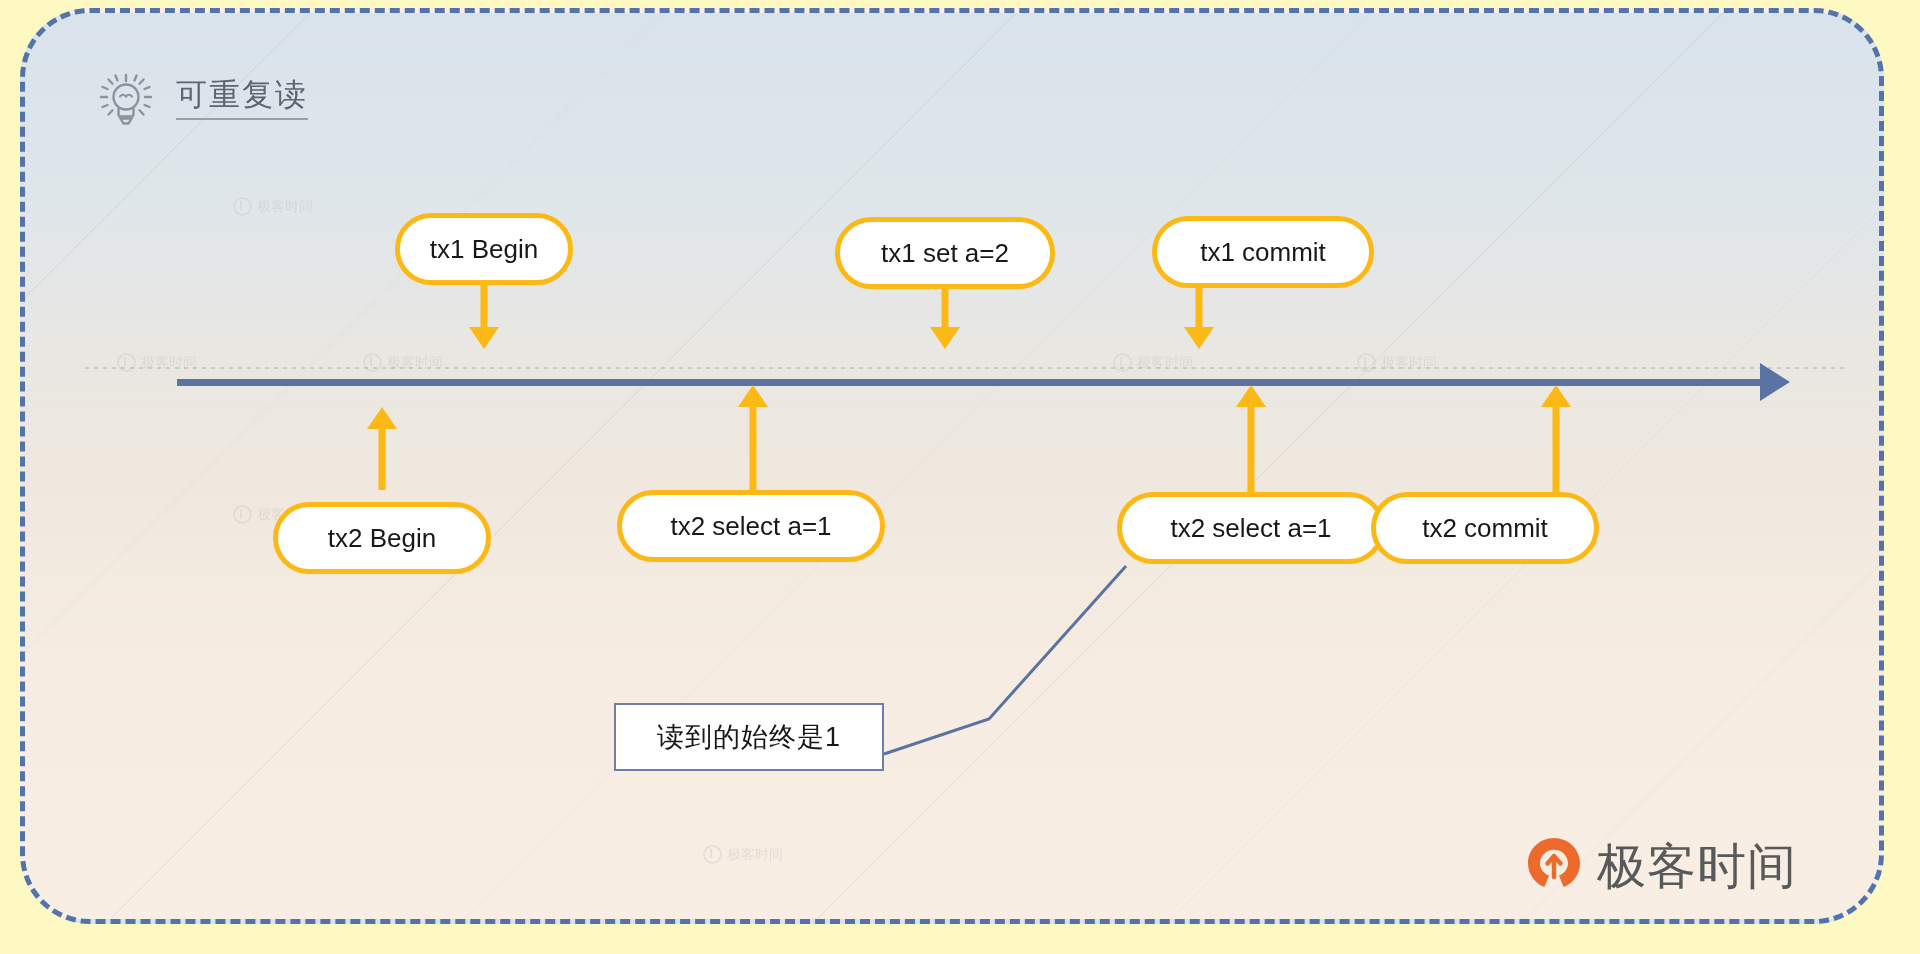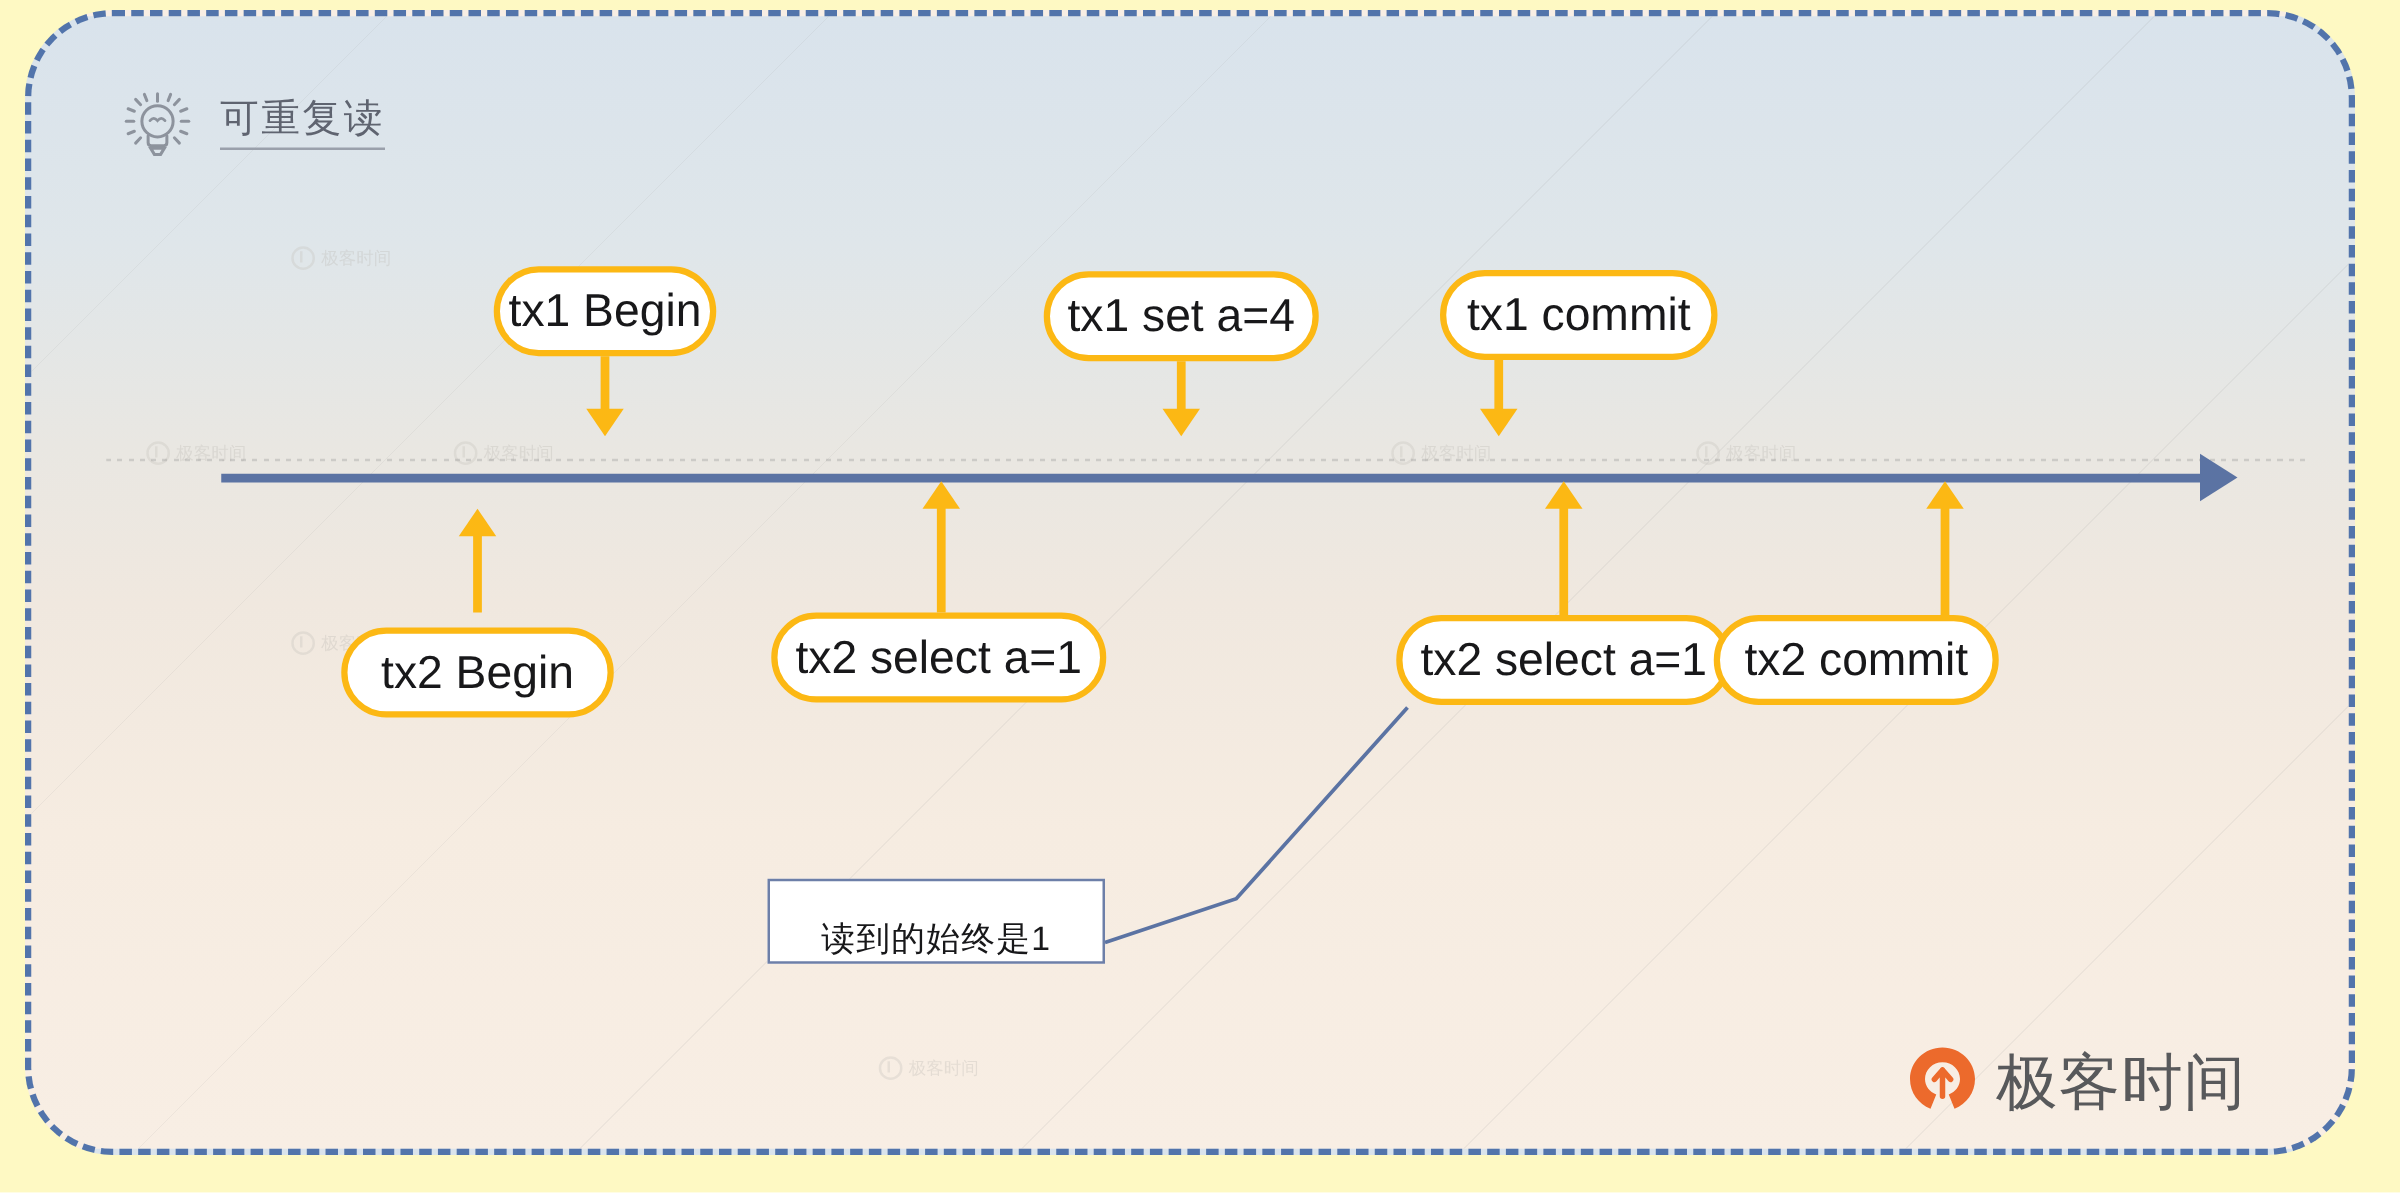--- a/index.html
+++ b/index.html
@@ -130,21 +130,21 @@
   }
 
   
   .pill {
     position: absolute;
     box-sizing: border-box;
     background: #ffffff;
     border: 5px solid #fcb814;
     border-radius: 40px;
     color: #18181a;
-    font-size: 37px;
+    font-size: 26px;
     display: flex;
     align-items: center;
     justify-content: center;
     padding: 0 26px;
     white-space: nowrap;
     z-index: 5;
   }
 
   
   .conn {
@@ -171,21 +171,21 @@
 
   
   .note {
     position: absolute;
     box-sizing: border-box;
     background: #ffffff;
     border: 2px solid #6d7fa8;
     color: #18181a;
     font-size: 27px;
     display: flex;
-    align-items: flex-end;
+    align-items: center;
     justify-content: center;
     letter-spacing: 1px;
     z-index: 5;
   }
   .leader { position: absolute; z-index: 4; overflow: visible; }
 
   
   .brand {
     position: absolute;
     left: 1500px;
@@ -272,21 +272,21 @@
 
     <div id="events-layer">
         <div class="pill" style="left: 370px; top: 200px; width: 178px; height: 72px;">
           <span>tx1 Begin</span>
         </div>
         <div class="conn down" style="left: 439px; top: 272px; width: 40px; height: 64px;">
           <div class="stem" style="top: 0px; height: 44px;"></div>
           <div class="head" style="bottom: 0px;"></div>
         </div>
         <div class="pill" style="left: 810px; top: 204px; width: 220px; height: 72px;">
-          <span>tx1 set a=4</span>
+          <span>tx1 set a=2</span>
         </div>
         <div class="conn down" style="left: 900px; top: 276px; width: 40px; height: 60px;">
           <div class="stem" style="top: 0px; height: 40px;"></div>
           <div class="head" style="bottom: 0px;"></div>
         </div>
         <div class="pill" style="left: 1127px; top: 203px; width: 222px; height: 72px;">
           <span>tx1 commit</span>
         </div>
         <div class="conn down" style="left: 1154px; top: 275px; width: 40px; height: 61px;">
           <div class="stem" style="top: 0px; height: 41px;"></div>

